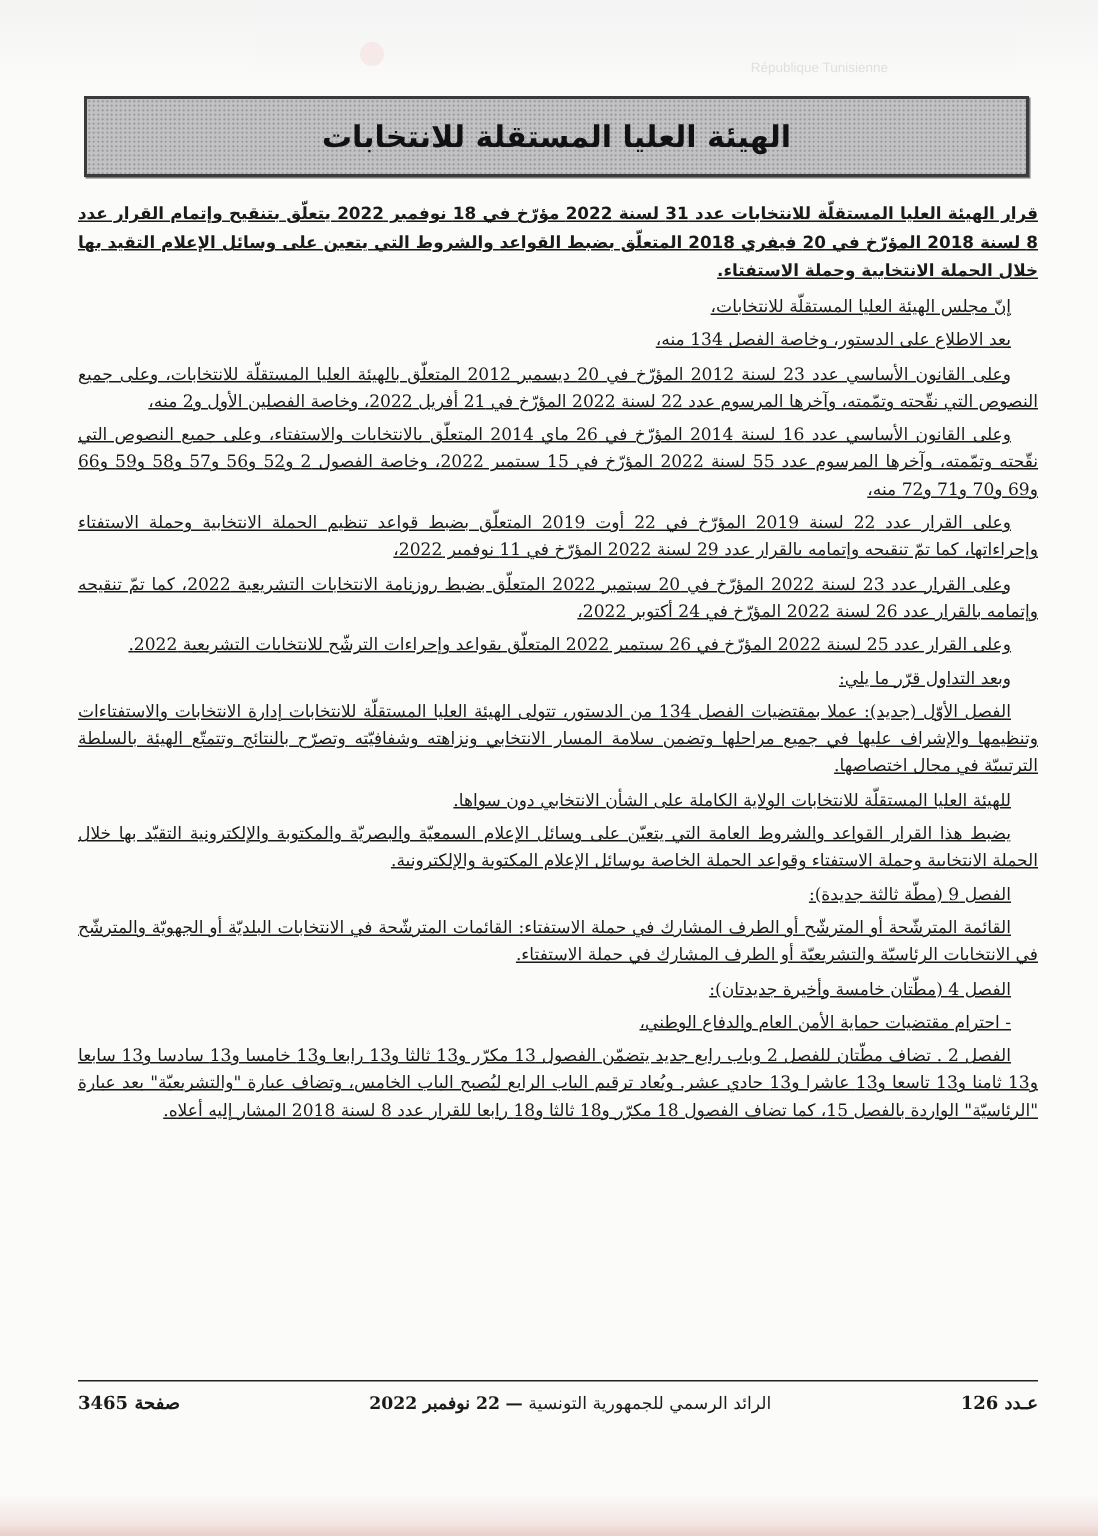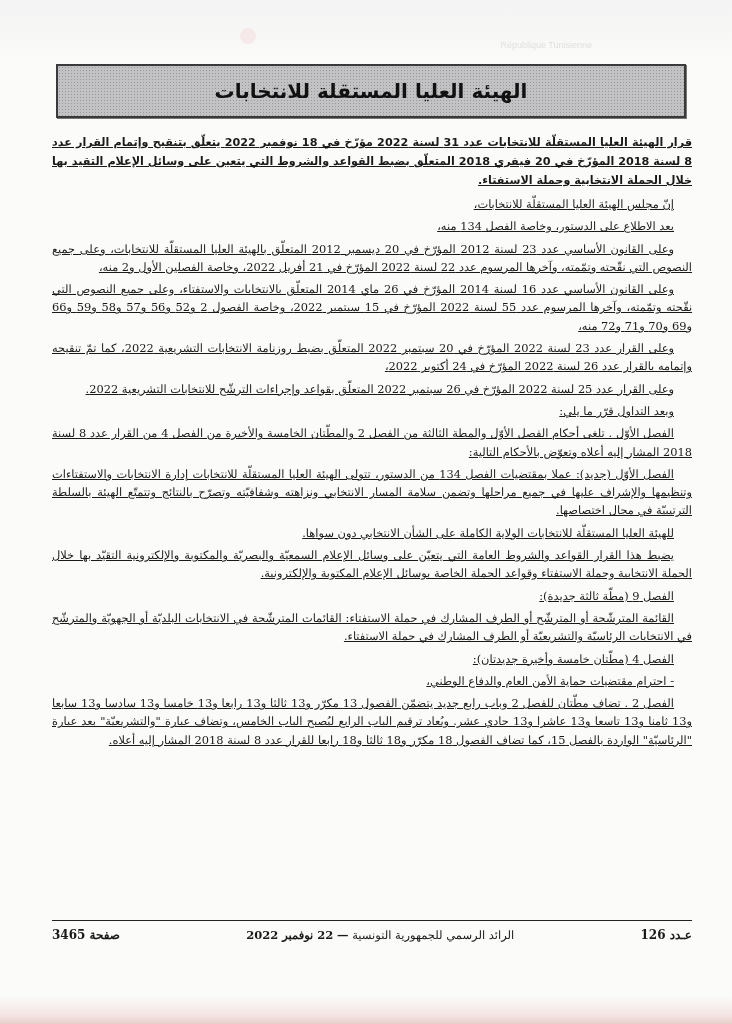--- a/index.html
+++ b/index.html
@@ -132,24 +132,24 @@
 <div class="title-box">
   <h1>الهيئة العليا المستقلة للانتخابات</h1>
 </div>
 
 <div class="content">
   <p class="decree-title">قرار الهيئة العليا المستقلّة للانتخابات عدد 31 لسنة 2022 مؤرّخ في 18 نوفمبر 2022 يتعلّق بتنقيح وإتمام القرار عدد 8 لسنة 2018 المؤرّخ في 20 فيفري 2018 المتعلّق بضبط القواعد والشروط التي يتعين على وسائل الإعلام التقيد بها خلال الحملة الانتخابية وحملة الاستفتاء.</p>
   <p class="indent">إنّ مجلس الهيئة العليا المستقلّة للانتخابات،</p>
   <p class="indent">بعد الاطلاع على الدستور، وخاصة الفصل 134 منه،</p>
   <p class="indent">وعلى القانون الأساسي عدد 23 لسنة 2012 المؤرّخ في 20 ديسمبر 2012 المتعلّق بالهيئة العليا المستقلّة للانتخابات، وعلى جميع النصوص التي نقّحته وتمّمته، وآخرها المرسوم عدد 22 لسنة 2022 المؤرّخ في 21 أفريل 2022، وخاصة الفصلين الأول و2 منه،</p>
   <p class="indent">وعلى القانون الأساسي عدد 16 لسنة 2014 المؤرّخ في 26 ماي 2014 المتعلّق بالانتخابات والاستفتاء، وعلى جميع النصوص التي نقّحته وتمّمته، وآخرها المرسوم عدد 55 لسنة 2022 المؤرّخ في 15 سبتمبر 2022، وخاصة الفصول 2 و52 و56 و57 و58 و59 و66 و69 و70 و71 و72 منه،</p>
+  <p class="indent">وعلى القرار عدد 22 لسنة 2019 المؤرّخ في 22 أوت 2019 المتعلّق بضبط قواعد تنظيم الحملة الانتخابية وحملة الاستفتاء وإجراءاتها، كما تمّ تنقيحه وإتمامه بالقرار عدد 29 لسنة 2022 المؤرّخ في 11 نوفمبر 2022،</p>
   <p class="indent">وعلى القرار عدد 23 لسنة 2022 المؤرّخ في 20 سبتمبر 2022 المتعلّق بضبط روزنامة الانتخابات التشريعية 2022، كما تمّ تنقيحه وإتمامه بالقرار عدد 26 لسنة 2022 المؤرّخ في 24 أكتوبر 2022،</p>
   <p class="indent">وعلى القرار عدد 25 لسنة 2022 المؤرّخ في 26 سبتمبر 2022 المتعلّق بقواعد وإجراءات الترشّح للانتخابات التشريعية 2022.</p>
   <p class="indent">وبعد التداول قرّر ما يلي:</p>
-  <p class="indent">الفصل الأوّل . تلغى أحكام الفصل الأوّل والمطة الثالثة من الفصل 2 والمطّتان الخامسة والأخيرة من الفصل 4 من القرار عدد 8 لسنة 2018 المشار إليه أعلاه وتعوّض بالأحكام التالية:</p>
   <p class="indent">الفصل الأوّل (جديد): عملا بمقتضيات الفصل 134 من الدستور، تتولى الهيئة العليا المستقلّة للانتخابات إدارة الانتخابات والاستفتاءات وتنظيمها والإشراف عليها في جميع مراحلها وتضمن سلامة المسار الانتخابي ونزاهته وشفافيّته وتصرّح بالنتائج وتتمتّع الهيئة بالسلطة الترتيبيّة في مجال اختصاصها.</p>
   <p class="indent">للهيئة العليا المستقلّة للانتخابات الولاية الكاملة على الشأن الانتخابي دون سواها.</p>
   <p class="indent">يضبط هذا القرار القواعد والشروط العامة التي يتعيّن على وسائل الإعلام السمعيّة والبصريّة والمكتوبة والإلكترونية التقيّد بها خلال الحملة الانتخابية وحملة الاستفتاء وقواعد الحملة الخاصة بوسائل الإعلام المكتوبة والإلكترونية.</p>
   <p class="indent">الفصل 9 (مطّة ثالثة جديدة):</p>
   <p class="indent">القائمة المترشّحة أو المترشّح أو الطرف المشارك في حملة الاستفتاء: القائمات المترشّحة في الانتخابات البلديّة أو الجهويّة والمترشّح في الانتخابات الرئاسيّة والتشريعيّة أو الطرف المشارك في حملة الاستفتاء.</p>
   <p class="indent">الفصل 4 (مطّتان خامسة وأخيرة جديدتان):</p>
   <p class="bullet">- احترام مقتضيات حماية الأمن العام والدفاع الوطني،</p>
   <p class="indent">الفصل 2 . تضاف مطّتان للفصل 2 وباب رابع جديد يتضمّن الفصول 13 مكرّر و13 ثالثا و13 رابعا و13 خامسا و13 سادسا و13 سابعا و13 ثامنا و13 تاسعا و13 عاشرا و13 حادي عشر. ويُعاد ترقيم الباب الرابع ليُصبح الباب الخامس، وتضاف عبارة "والتشريعيّة" بعد عبارة "الرئاسيّة" الواردة بالفصل 15، كما تضاف الفصول 18 مكرّر و18 ثالثا و18 رابعا للقرار عدد 8 لسنة 2018 المشار إليه أعلاه.</p>
 </div>
 

